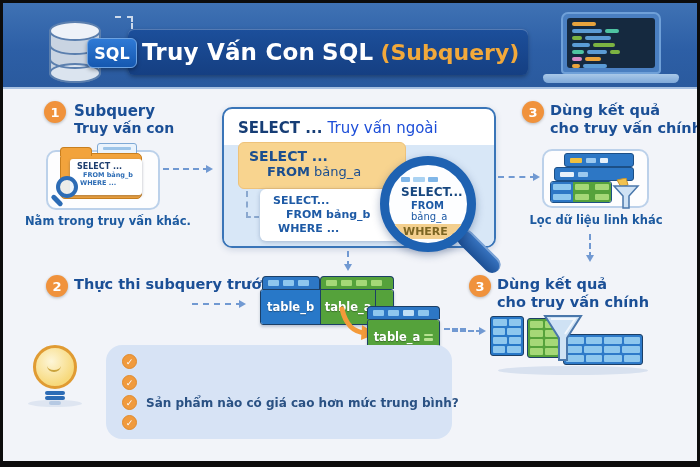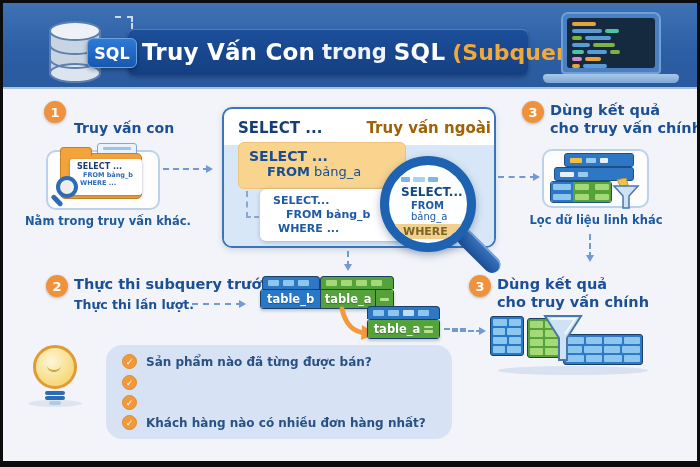--- a/index.html
+++ b/index.html
@@ -70,21 +70,21 @@
   .mini-mag::after { content:""; position:absolute; left:-10px; top:18px; width:14px; height:5px;
     background:#2d6cb5; border-radius:3px; transform:rotate(45deg); }
 
   
   .outer-box { position:absolute; left:222px; top:107px; width:274px; height:141px; background:#fff;
     border:2.5px solid #3a75b8; border-radius:10px; box-shadow:0 2px 6px rgba(50,80,130,.18); }
   .outer-box .body { position:absolute; left:0; right:0; top:36px; bottom:0; background:#d8e7f7;
     border-radius:0 0 8px 8px; }
   .ob-head { position:absolute; left:14px; top:9px; white-space:nowrap; }
   .ob-head b { color:#163d75; font-weight:bold; font-size:15px; }
-  .ob-head span { color:#a16207; font-weight:700; font-size:15px;margin-left:39px; }
+  .ob-head span { color:#1d4ed8; font-weight:400; font-size:15px; }
   .orange-box { position:absolute; left:14px; top:33px; width:168px; height:47px; background:#f8d48f;
     border:1px solid #eec27a; border-radius:6px; padding:5px 0 0 10px; z-index:2; }
   .orange-box .l1 { font-size:14px; font-weight:bold; color:#1b4e8f; }
   .orange-box .l2 { font-size:13px; color:#1b4e8f; margin-left:18px; font-weight:500; }
   .orange-box .l2 b { font-weight:bold; }
   .nest-box { position:absolute; left:36px; top:80px; width:154px; height:52px; background:#fff;
     border-radius:6px; box-shadow:0 1px 4px rgba(40,70,120,.3); padding:5px 0 0 0; z-index:2; }
   .nest-box div { font-size:11px; font-weight:bold; color:#1e5aa5; line-height:14px; }
   .nest-box .n1 { margin-left:13px; } .nest-box .n2 { margin-left:26px; } .nest-box .n3 { margin-left:18px; }
   .l-conn { position:absolute; left:22px; top:82px; width:13px; height:27px;
@@ -113,21 +113,21 @@
   .mg-col { display:flex; flex-direction:column; }
   .mg-cell { margin:2px; border-radius:1px; }
 
   
   .funnel { position:absolute; }
 
   
   .strip { position:absolute; height:13px; display:flex; align-items:center; gap:4px; padding-left:5px;
     border:1.5px solid #1c3f66; border-bottom:none; border-radius:4px 4px 0 0; }
   .strip i { display:block; height:6px; border-radius:1px; }
-  .tbar { position:absolute; height:20px; display:flex; border:1.5px solid #1c3f66; border-radius:3px;
+  .tbar { position:absolute; height:36px; display:flex; border:1.5px solid #1c3f66; border-radius:3px;
     overflow:hidden; box-shadow:0 2px 3px rgba(30,60,100,.25); }
   .tseg { display:flex; align-items:center; justify-content:center; color:#fff; font-weight:bold;
     font-size:11.5px; text-shadow:0 1px 1px rgba(0,0,0,.3); }
   .dashmark { width:9px; height:3px; background:#b7e191; border-radius:1px; }
   .eqmark { display:flex; flex-direction:column; gap:2px; margin-left:4px; }
   .eqmark i { width:9px; height:2.5px; background:#b7e191; border-radius:1px; }
 
   
   .panel { position:absolute; border:1.5px solid #1c3f66; border-radius:3px; padding:2px;
     display:flex; flex-direction:column; gap:2px; }
@@ -161,21 +161,20 @@
       <path d="M5 12 v42 a25 9 0 0 0 50 0 v-42 z" fill="#c9d4e2" stroke="#5b7fae" stroke-width="2"></path>
       <ellipse cx="30" cy="54" rx="25" ry="9" fill="#dbe4ef" stroke="#5b7fae" stroke-width="2"></ellipse>
       <path d="M5 40 a25 9 0 0 0 50 0" fill="none" stroke="#5b7fae" stroke-width="2"></path>
       <path d="M5 26 a25 9 0 0 0 50 0" fill="none" stroke="#5b7fae" stroke-width="2"></path>
       <ellipse cx="30" cy="12" rx="25" ry="9" fill="#eef2f8" stroke="#5b7fae" stroke-width="2"></ellipse>
     </svg>
     <div class="dashed-corner"></div>
     <div class="sql-badge">SQL</div>
     <div class="title-bar">
       <span class="tb">Truy Vấn Con</span>
-      <span class="tr">trong</span>
       <span class="tb">SQL</span>
       <span class="to">(Subquery)</span>
     </div>
     <div class="laptop">
       <div class="lap-screen">
         <div class="cl">
             <div style="width:24px;background:#e8a33d"></div>
           </div>
         <div class="cl">
             <div style="width:30px;background:#5b9bd5"></div>
@@ -202,20 +201,21 @@
             <div style="width:8px;background:#e8a33d"></div>
             <div style="width:24px;background:#5b9bd5"></div>
           </div>
 
       </div>
     </div>
     <div class="lap-base"></div>
   </div>
 
   <div class="ncircle" style="left:44px;top:101px;">1</div>
+  <div class="h1" style="left:74px;top:102px;">Subquery</div>
   <div class="h2" style="left:74px;top:120px;">Truy vấn con</div>
 
   <div class="icon-box" style="left:46px;top:150px;width:114px;height:60px;"></div>
   <div class="doc-peek">
       <i></i>
       <i style="width:18px"></i>
     </div>
   <div class="folder"></div>
   <div class="sq-card">
     <div class="c1">SELECT ...</div>
@@ -298,21 +298,20 @@
   </div>
   <svg class="funnel" style="left:612px;top:178px;" width="28" height="32" viewBox="0 0 28 32">
     <path d="M5 2 L14 0 L16 7 L9 9 Z" fill="#f2c24e" stroke="#c8922a" stroke-width="1"></path>
     <path d="M2 8 L26 8 L17 18 L17 30 L11 30 L11 18 Z" fill="#cfe2f4" stroke="#4a77ab" stroke-width="1.5"></path>
   </svg>
   <div class="cap" style="left:528px;top:213px;width:136px;">Lọc dữ liệu linh khác</div>
   <div class="darr-down" style="left:589px;top:234px;height:24px;"></div>
 
   <div class="ncircle" style="left:46px;top:275px;">2</div>
   <div class="h1" style="left:74px;top:276px;font-size:14.5px;">Thực thi subquery trước</div>
-  <div class="h2" style="left:74px;top:297px;font-size:12.5px;">Thực thi lần lượt.</div>
   <div class="darr" style="left:192px;top:303px;width:50px;"></div>
 
   <div class="strip" style="left:262px;top:276px;width:58px;background:#2d77c5;">
     <i style="width:11px;background:#8ec7ee"></i>
       <i style="width:11px;background:#8ec7ee"></i>
       <i style="width:11px;background:#8ec7ee"></i>
   </div>
   <div class="strip" style="left:320px;top:276px;width:74px;background:#55a23b;">
     <i style="width:11px;background:#a5d877"></i>
       <i style="width:11px;background:#a5d877"></i>
@@ -423,28 +422,27 @@
   <div class="bulb-base">
       <i></i>
       <i></i>
       <i></i>
     </div>
   <div class="shadow-el" style="left:28px;top:400px;width:54px;height:7px;opacity:.8;"></div>
 
   <div class="q-box">
     <div class="q-row" style="top:9px;">
       <span class="chk">✓</span>
-      <span class="q-text">Sản phẩm nào đã từng được bán?</span>
     </div>
     <div class="q-row" style="top:30px;">
       <span class="chk">✓</span>
     </div>
     <div class="q-row" style="top:50px;">
       <span class="chk">✓</span>
+      <span class="q-text">Sản phẩm nào có giá cao hơn mức trung bình?</span>
     </div>
     <div class="q-row" style="top:70px;">
       <span class="chk">✓</span>
-      <span class="q-text">Khách hàng nào có nhiều đơn hàng nhất?</span>
     </div>
   </div>
 
   <div class="frame-border"></div>
 </div>
 
 </body></html>

